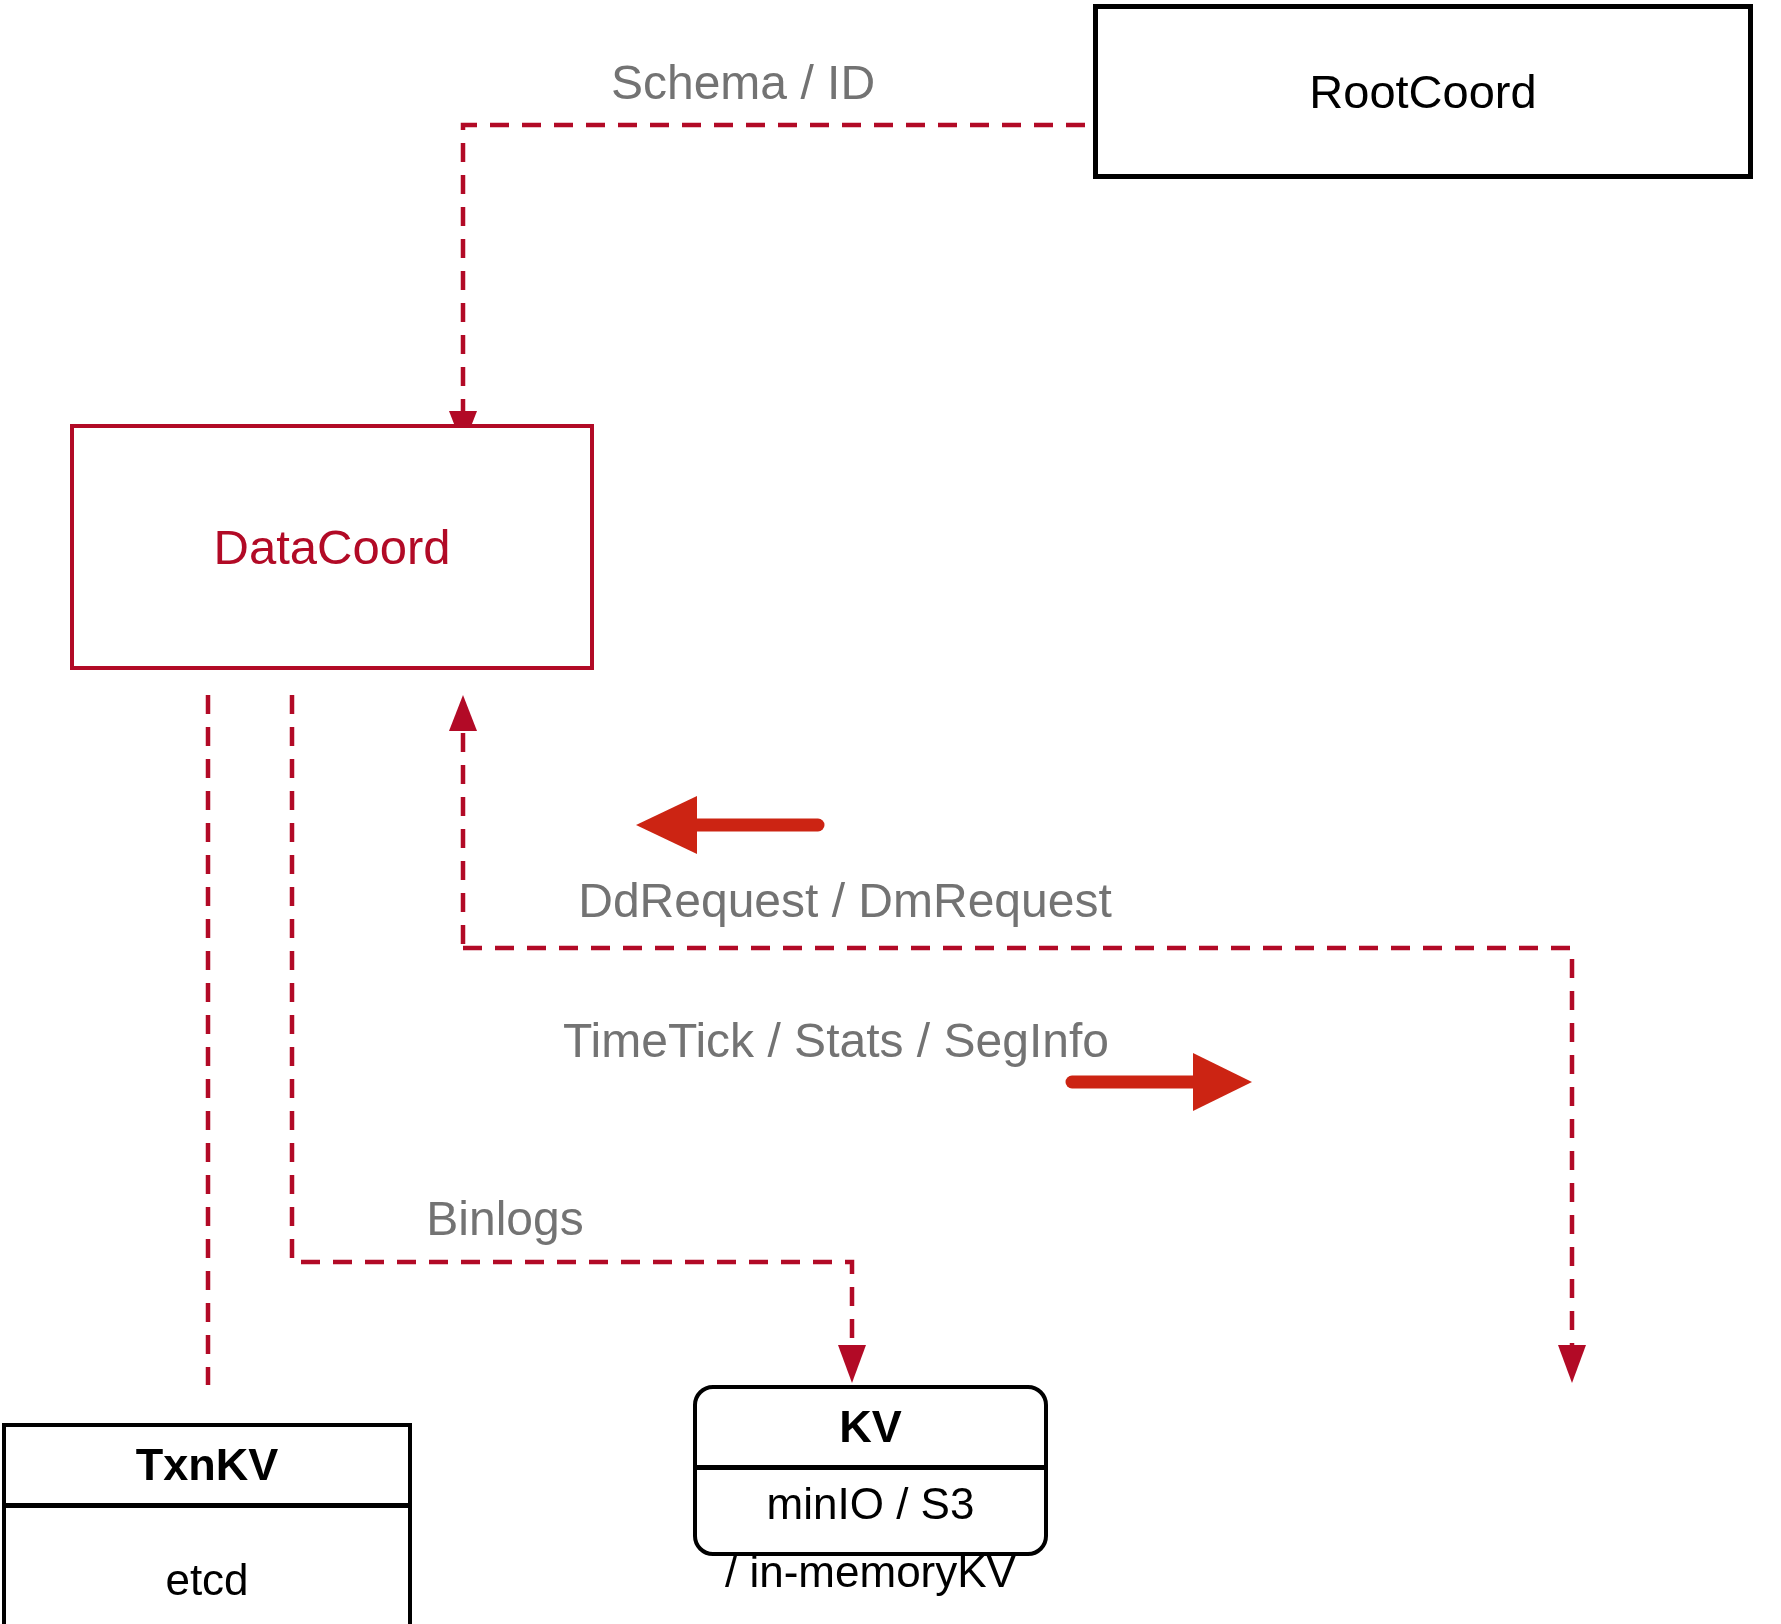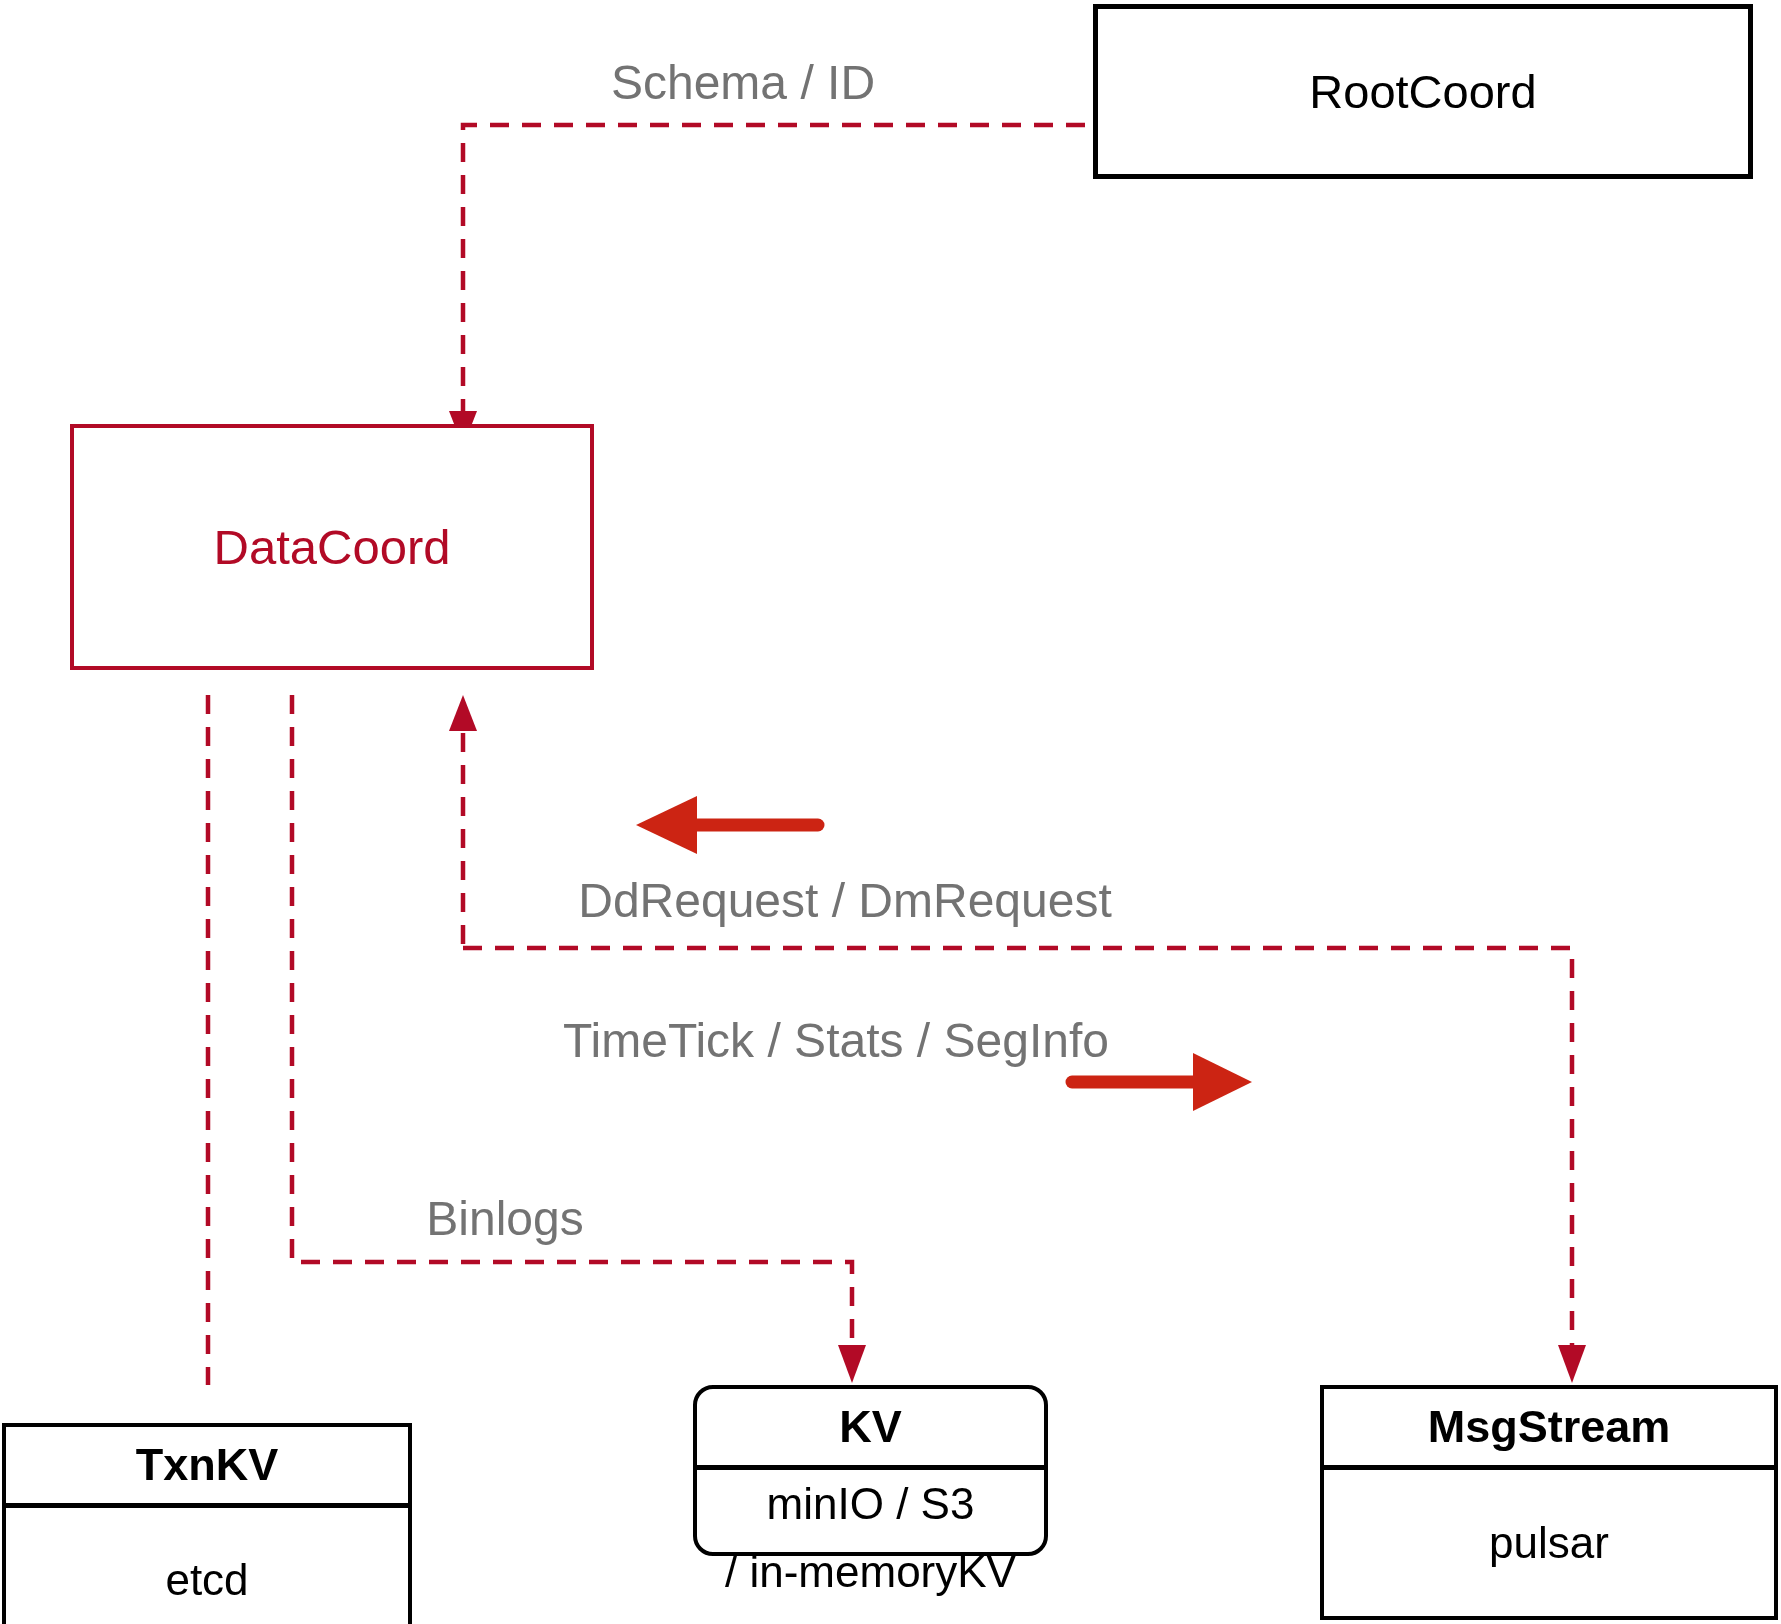--- a/index.html
+++ b/index.html
@@ -113,23 +113,19 @@
   </div>
 
   <div class="store-node" id="kv-node">
     <div class="store-header">KV</div>
     <div class="store-body">
       <span>minIO / S3</span>
       <span>/ in-memoryKV</span>
     </div>
   </div>
 
-  <div class="store-node" id="msgstream-node">
-    <div class="store-header">MsgStream</div>
-    <div class="store-body">pulsar</div>
-  </div>
 
   <div class="edge-label" id="schema-id-label">Schema / ID</div>
   <div class="edge-label" id="ddrequest-label">DdRequest / DmRequest</div>
   <div class="edge-label" id="timetick-label">TimeTick / Stats / SegInfo</div>
   <div class="edge-label" id="binlogs-label">Binlogs</div>
 
 </div>
 
 </body></html>

